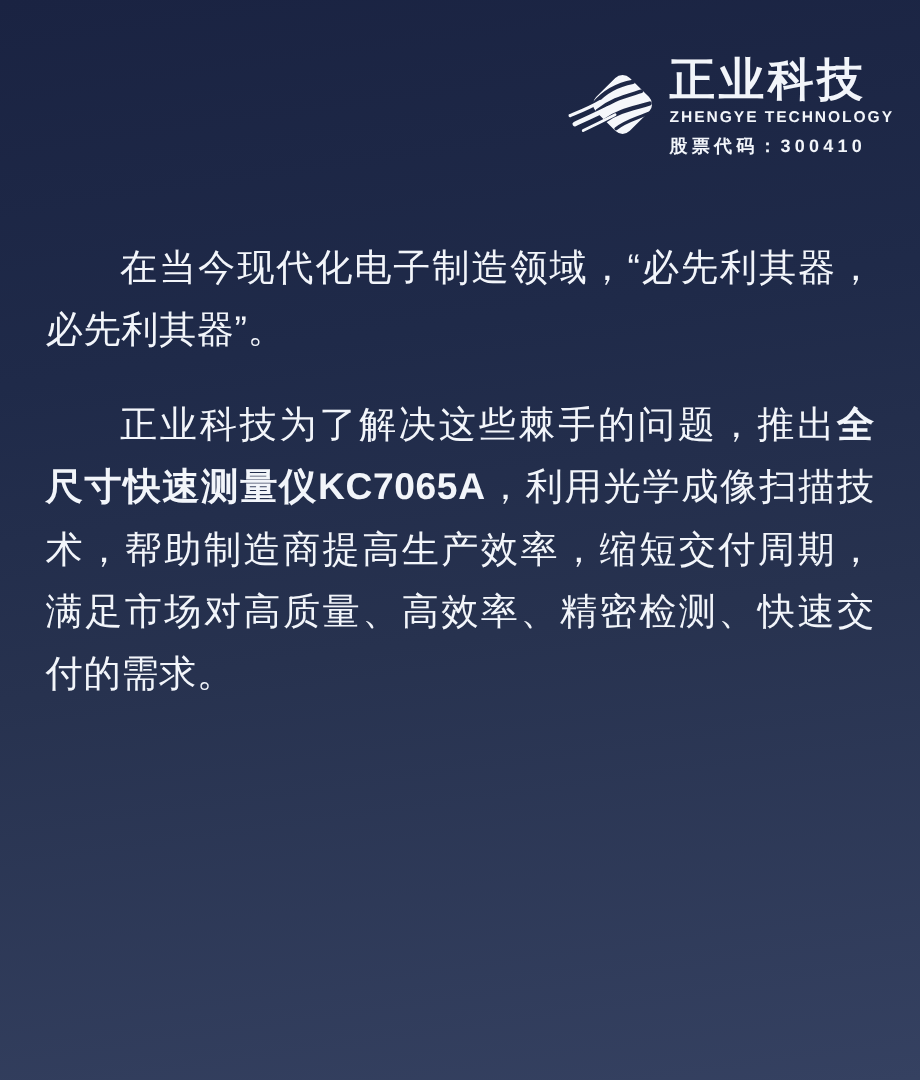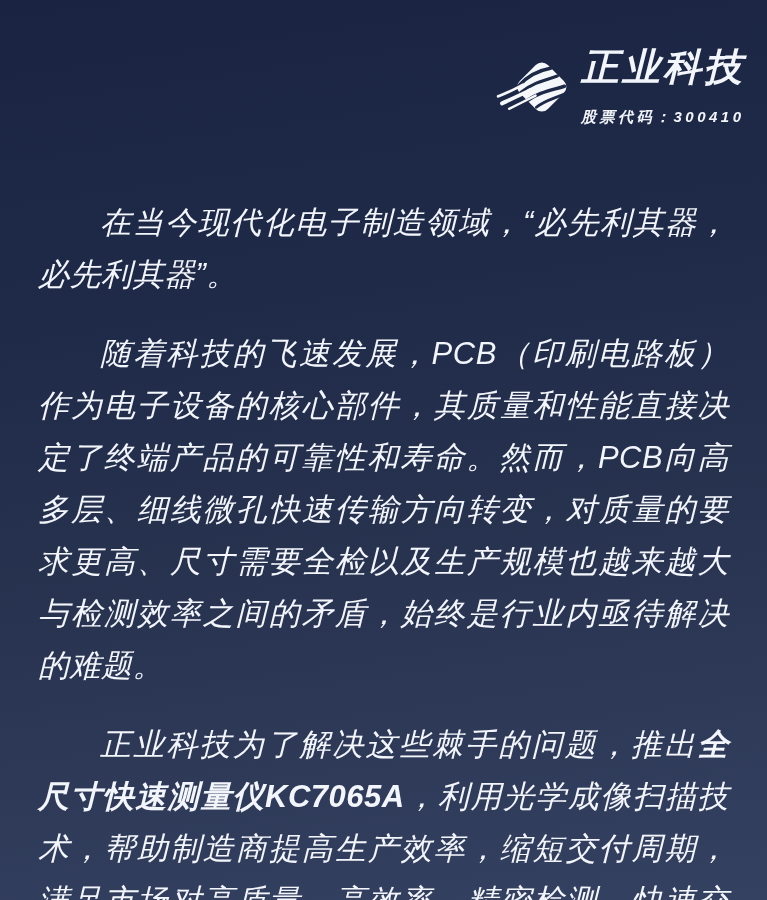--- a/index.html
+++ b/index.html
@@ -8,41 +8,41 @@
     --bg-bottom:#354161;
     --ink:#f2f5fa;
   }
   *{margin:0;padding:0;box-sizing:border-box;}
   html,body{width:767px;height:900px;overflow:hidden;}
   body{
     background:linear-gradient(172deg,var(--bg-top) 0%,#1f2a49 32%,var(--bg-mid) 58%,var(--bg-bottom) 100%);
     font-family:"Liberation Sans","DejaVu Sans",sans-serif;
     color:var(--ink);
   }
-  .page{position:relative;width:767px;height:736px;font-style:italic;}
+  .page{position:relative;width:767px;height:736px;}
 
   
   .header{position:relative;height:150px;}
   .logo{
     position:absolute;top:48px;right:22px;
     display:flex;align-items:flex-start;gap:8px;
   }
   .logo-mark{display:block;width:78px;height:74px;margin-top:2px;}
   .logo-text{display:flex;flex-direction:column;align-items:flex-start;}
   .logo-cn{
     font-size:38px;font-weight:700;letter-spacing:3px;
     line-height:1.05;white-space:nowrap;
   }
   .logo-en{
     font-size:13px;font-weight:700;letter-spacing:1.6px;
     margin-top:2px;white-space:nowrap;
   }
   .logo-stock{
     font-size:15px;font-weight:700;letter-spacing:3.5px;
-    margin-top:20px;white-space:nowrap;
+    margin-top:8px;white-space:nowrap;
   }
 
   
   .article{
     padding:47px 38px 0 38px;
   }
   .article p{
     font-size:31px;
     line-height:52px;
     letter-spacing:0.5px;
@@ -74,24 +74,24 @@
 
           <g fill="none" stroke="#f5f7fb" stroke-linecap="round">
             <path d="M 4,57 C 16,52 26,48 36,42" stroke-width="3.5"></path>
             <path d="M 9,66 C 22,60 33,55 45,49" stroke-width="5"></path>
             <path d="M 18,73 C 30,67 40,62 52,56" stroke-width="3"></path>
           </g>
         </svg>
       </span>
       <div class="logo-text">
         <div class="logo-cn">正业科技</div>
+        <div class="logo-en">ZHENGYE TECHNOLOGY</div>
         <div class="logo-stock">股票代码：300410</div>
       </div>
     </div>
   </header>
 
   <main class="article">
     <p>在当今现代化电子制造领域，“必先利其器，必先利其器”。</p>
-    <p>随着科技的飞速发展，PCB（印刷电路板）作为电子设备的核心部件，其质量和性能直接决定了终端产品的可靠性和寿命。然而，PCB向高多层、细线微孔快速传输方向转变，对质量的要求更高、尺寸需要全检以及生产规模也越来越大与检测效率之间的矛盾，始终是行业内亟待解决的难题。</p>
     <p><span>正业科技为了解决这些棘手的问题，推出</span><strong>全尺寸快速测量仪KC7065A</strong><span>，利用光学成像扫描技术，帮助制造商提高生产效率，缩短交付周期，满足市场对高质量、高效率、精密检测、快速交付的需求。</span></p>
   </main>
 
 </div>
 
 </body></html>

